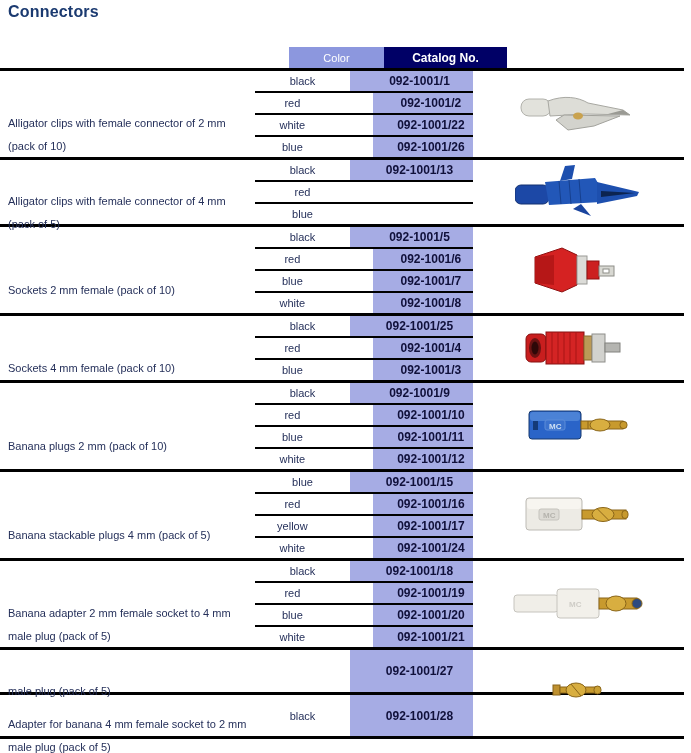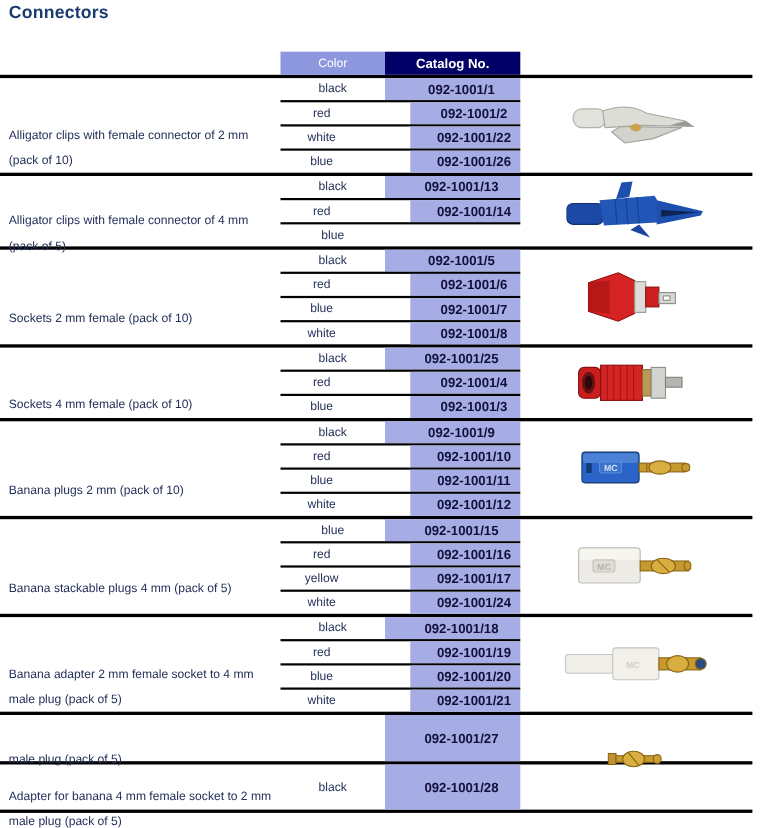--- a/index.html
+++ b/index.html
@@ -12,21 +12,21 @@
   .page { position: relative; width: 691px; height: 753px; background: #fff; overflow: hidden; }
 
   .title {
     position: absolute; top: 3px; left: 8px;
     font-size: 16px; font-weight: bold; color: var(--title-navy, #1b3a70);
     letter-spacing: 0.2px;
   }
 
   .table { position: absolute; top: 47px; left: 0; width: 684px; }
 
-  .header-row { display: flex; height: 24px; border-bottom: 3px solid var(--border, #000); }
+  .header-row { display: flex; height: 24px; border-bottom: 3px solid var(--border, #000); padding-left: 34px; }
   .hdr-desc-spacer { width: 255px; }
   .hdr-color {
     width: 95px; background: var(--header-lavender, #8c97de);
     color: #ffffff; font-size: 11px;
     display: flex; align-items: center; justify-content: center;
   }
   .hdr-catalog {
     width: 123px; background: var(--header-navy, #000066);
     color: #ffffff; font-size: 12px; font-weight: bold;
     display: flex; align-items: center; justify-content: center;
@@ -110,21 +110,20 @@
             <div>Alligator clips with female connector of 4 mm</div>
             <div>(pack of 5)</div>
           </div>
           <div class="mid">
             <div class="subrow">
               <div class="color-cell">black</div>
               <div class="catalog-cell">092-1001/13</div>
             </div>
             <div class="subrow">
               <div class="color-cell">red</div>
-              <div class="catalog-cell">092-1001/14</div>
             </div>
             <div class="subrow">
               <div class="color-cell">blue</div>
             </div>
           </div>
           <div class="img-cell">
             <div>
               <svg width="128" height="56" viewBox="0 0 128 56">
                 <path d="M50 2 L60 1 L57 15 L45 17 Z" fill="#1d4fae"></path>
                 <rect x="0" y="21" width="34" height="19" rx="6" fill="#1c48a6" stroke="#123070"></rect>

